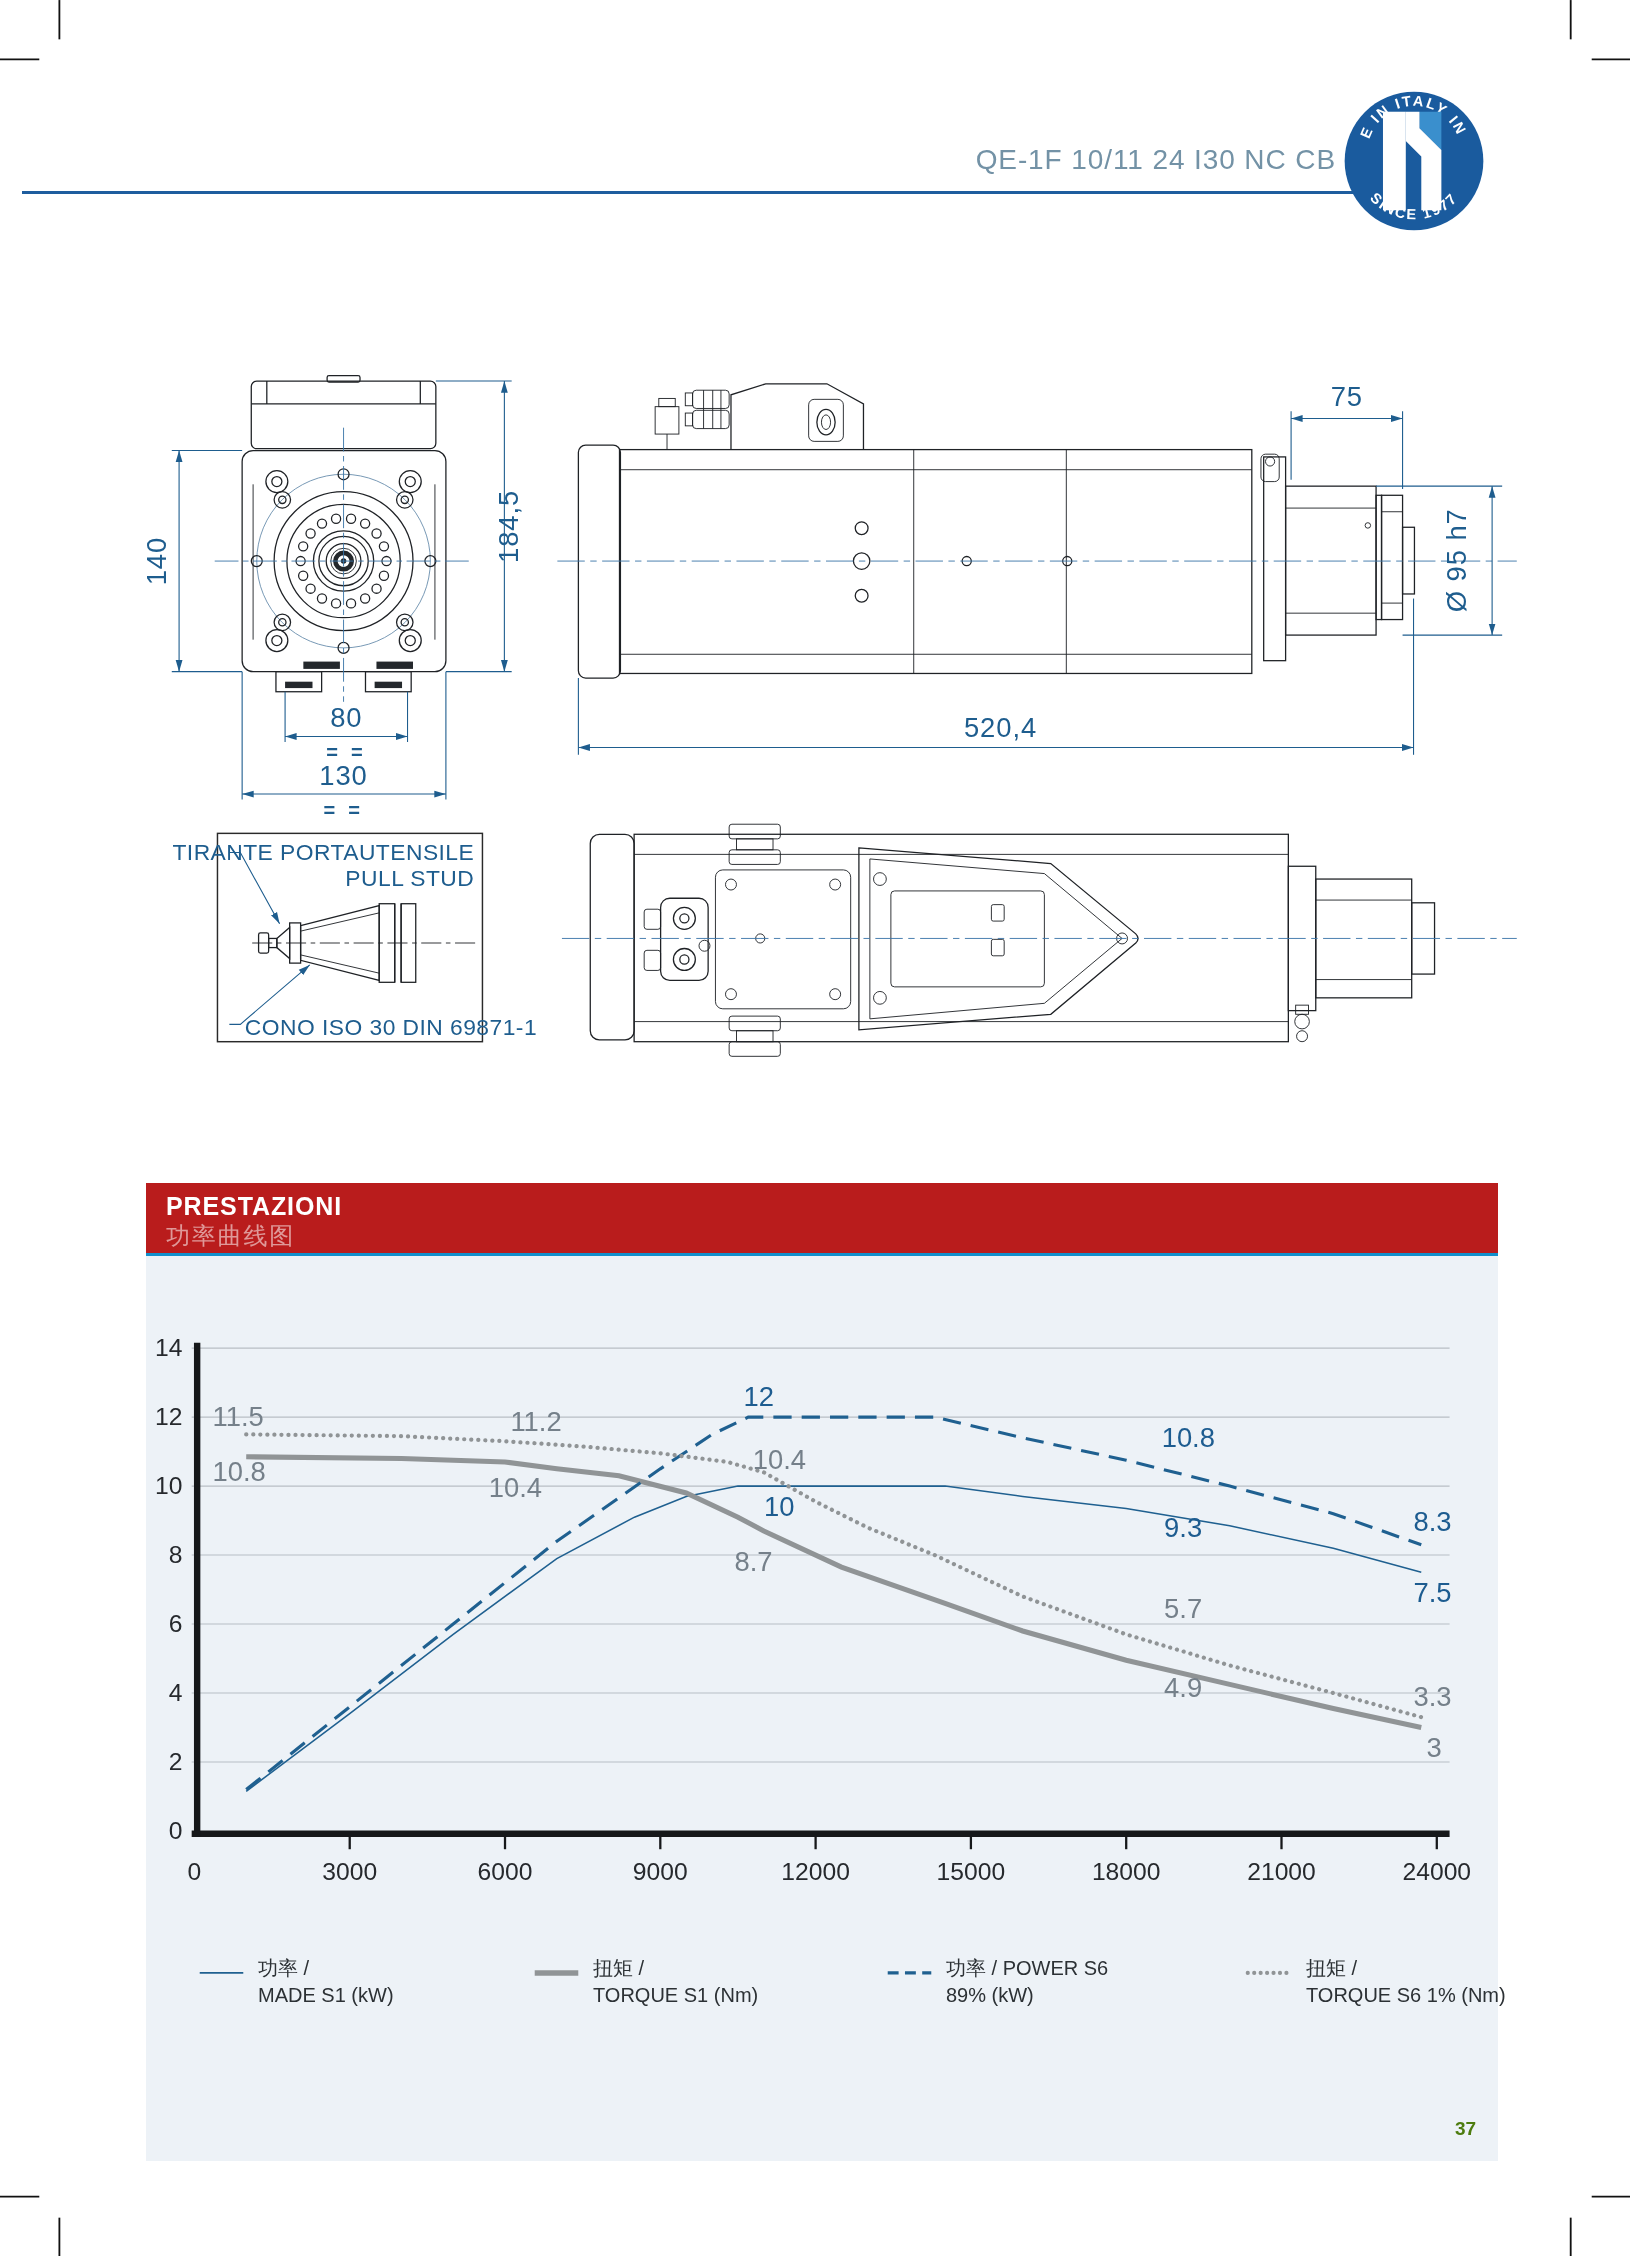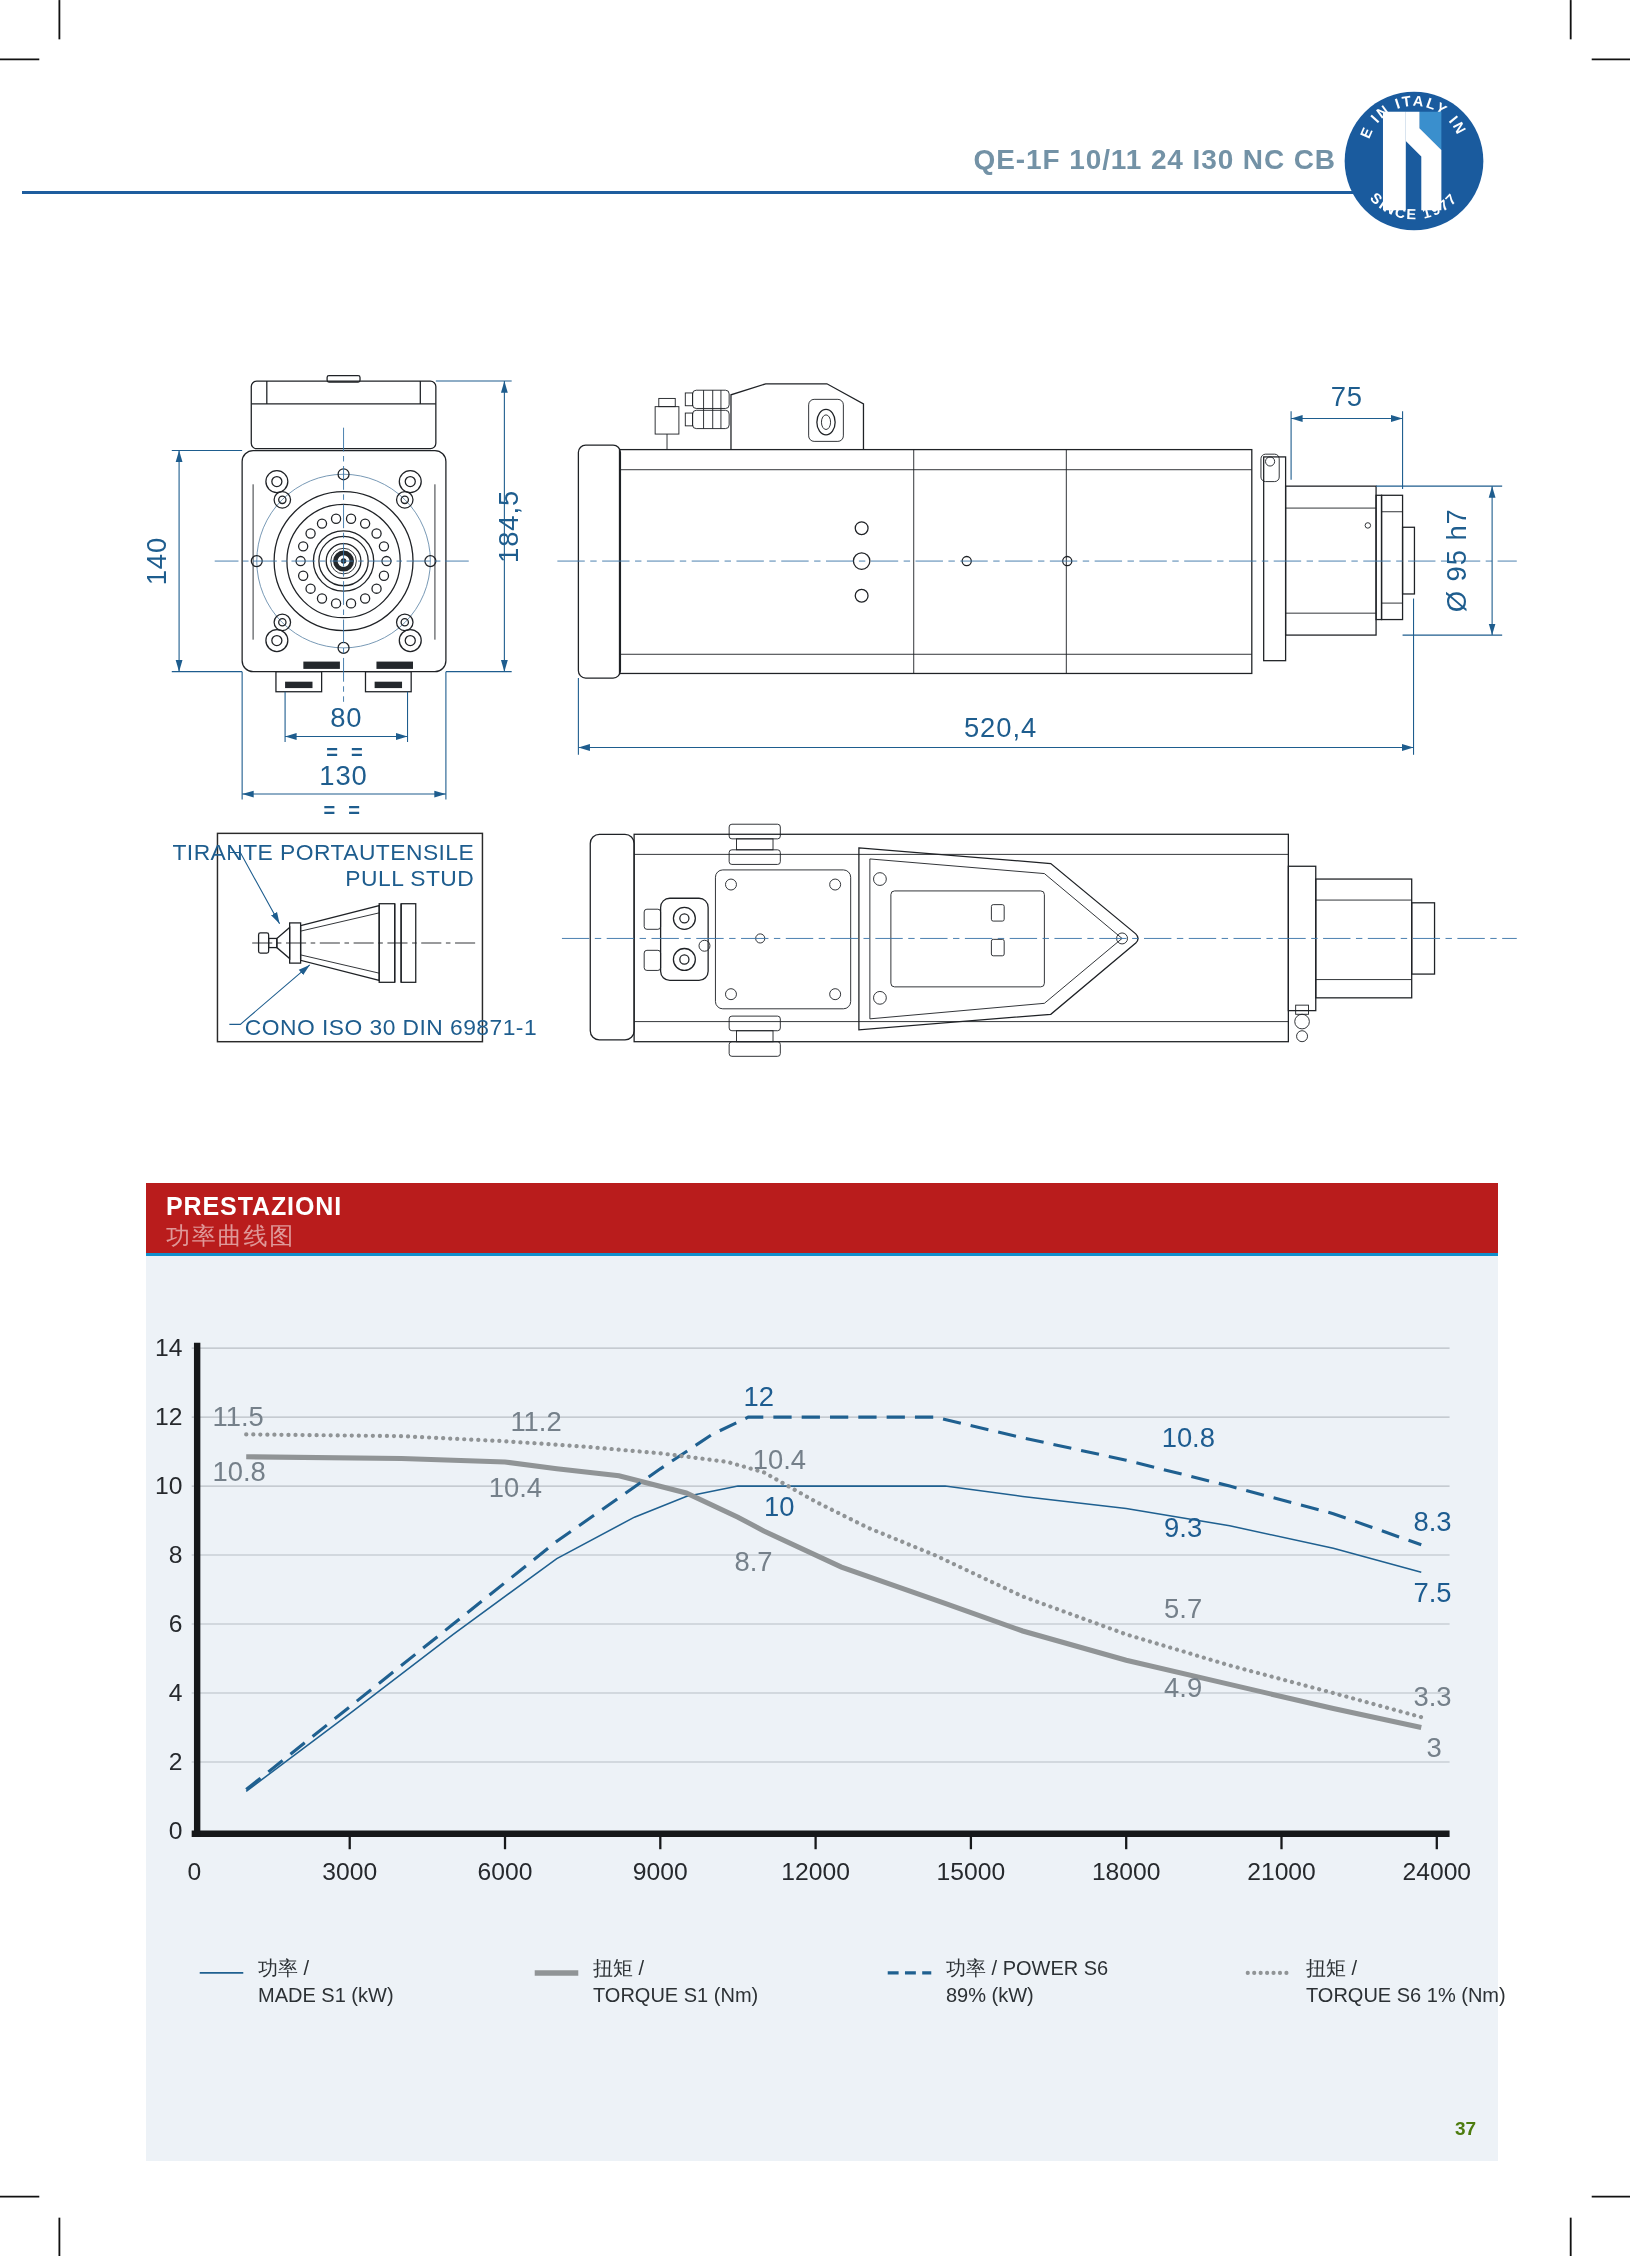--- a/index.html
+++ b/index.html
@@ -3,21 +3,21 @@
 <meta charset="utf-8">
 <style>
   html,body{margin:0;padding:0;background:#9a9a9a;}
   *{box-sizing:border-box;}
   .page{
     position:relative;width:1631px;height:2257px;background:#ffffff;
     font-family:"Liberation Sans","DejaVu Sans",sans-serif;overflow:hidden;margin:0 auto;
   }
   .title{
     position:absolute;top:144px;right:295px;font-size:28px;letter-spacing:0.9px;
-    color:#7392a6;font-weight:700;white-space:nowrap;
+    color:#7392a6;font-weight:400;white-space:nowrap;
   }
   .rule{position:absolute;top:191px;left:22px;width:1336px;height:2.7px;background:#1e5d9e;}
   .badge{position:absolute;left:1341px;top:88px;width:146px;height:146px;}
   .drawings{position:absolute;left:0;top:0;width:1631px;height:2257px;}
   .chart-panel{position:absolute;left:146px;top:1183px;width:1352px;height:978px;background:#edf2f7;}
   .chart-head{position:absolute;left:0;top:0;width:1352px;height:73px;background:#b91c1c;border-bottom:3.7px solid #118fcc;}
   .chart-head .t1{position:absolute;left:20px;top:9.1px;color:#ffffff;font-size:25px;font-weight:700;letter-spacing:0.9px;}
   .chart-head .t2{position:absolute;left:20px;top:37px;color:rgba(255,255,255,0.55);font-size:24px;letter-spacing:1.8px;}
   .chart-svg{position:absolute;left:0;top:0;width:1352px;height:978px;}
   .legend{position:absolute;left:0;top:772px;width:1456px;height:82px;}

